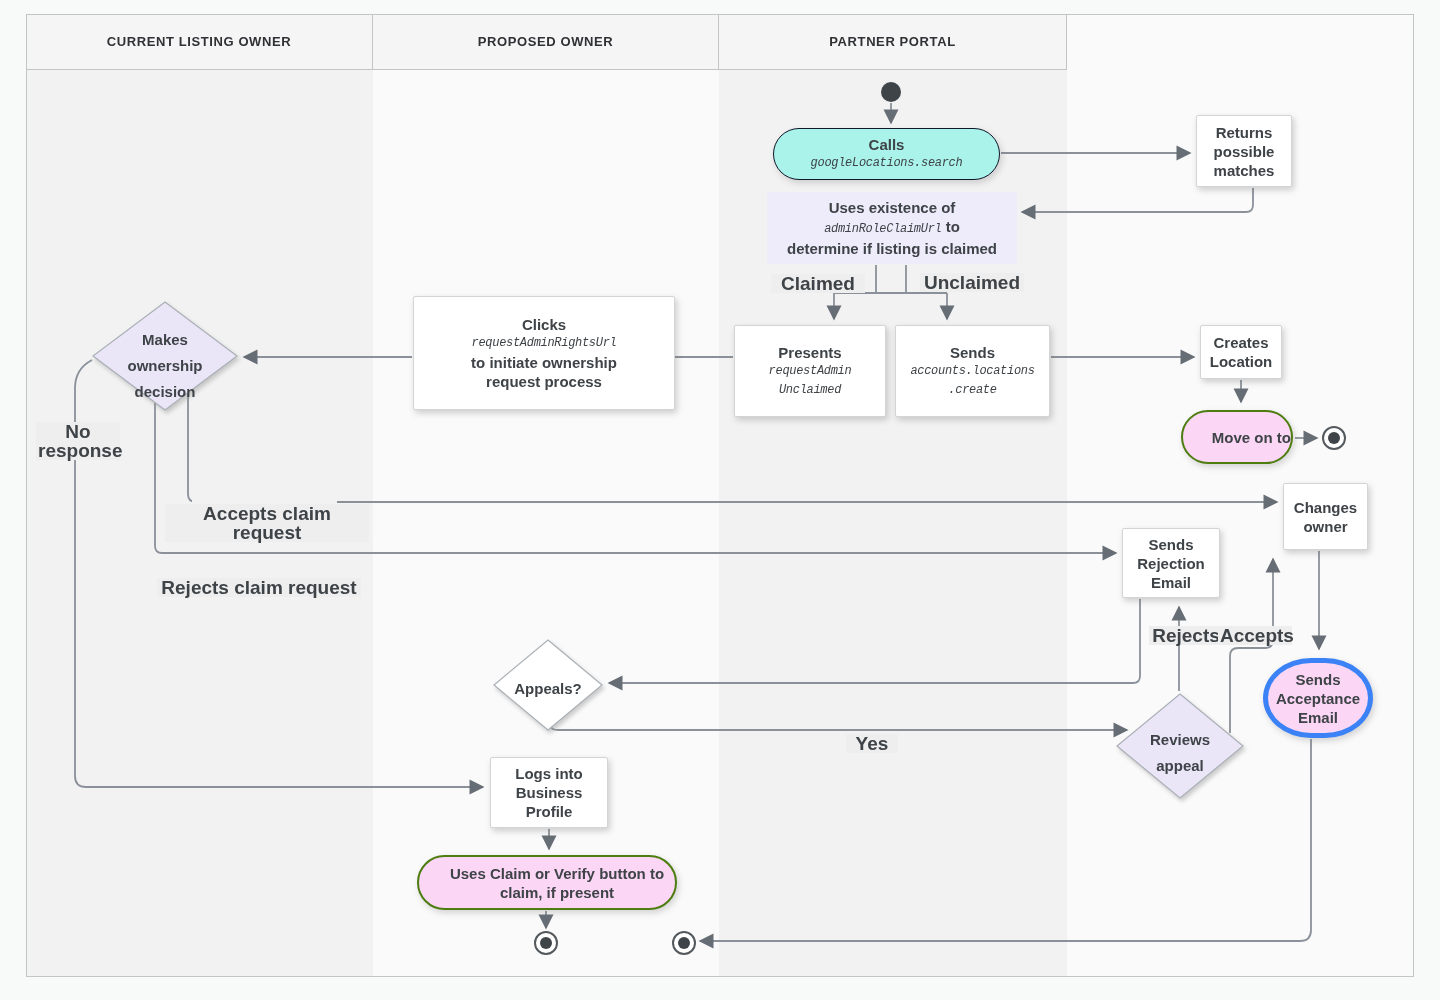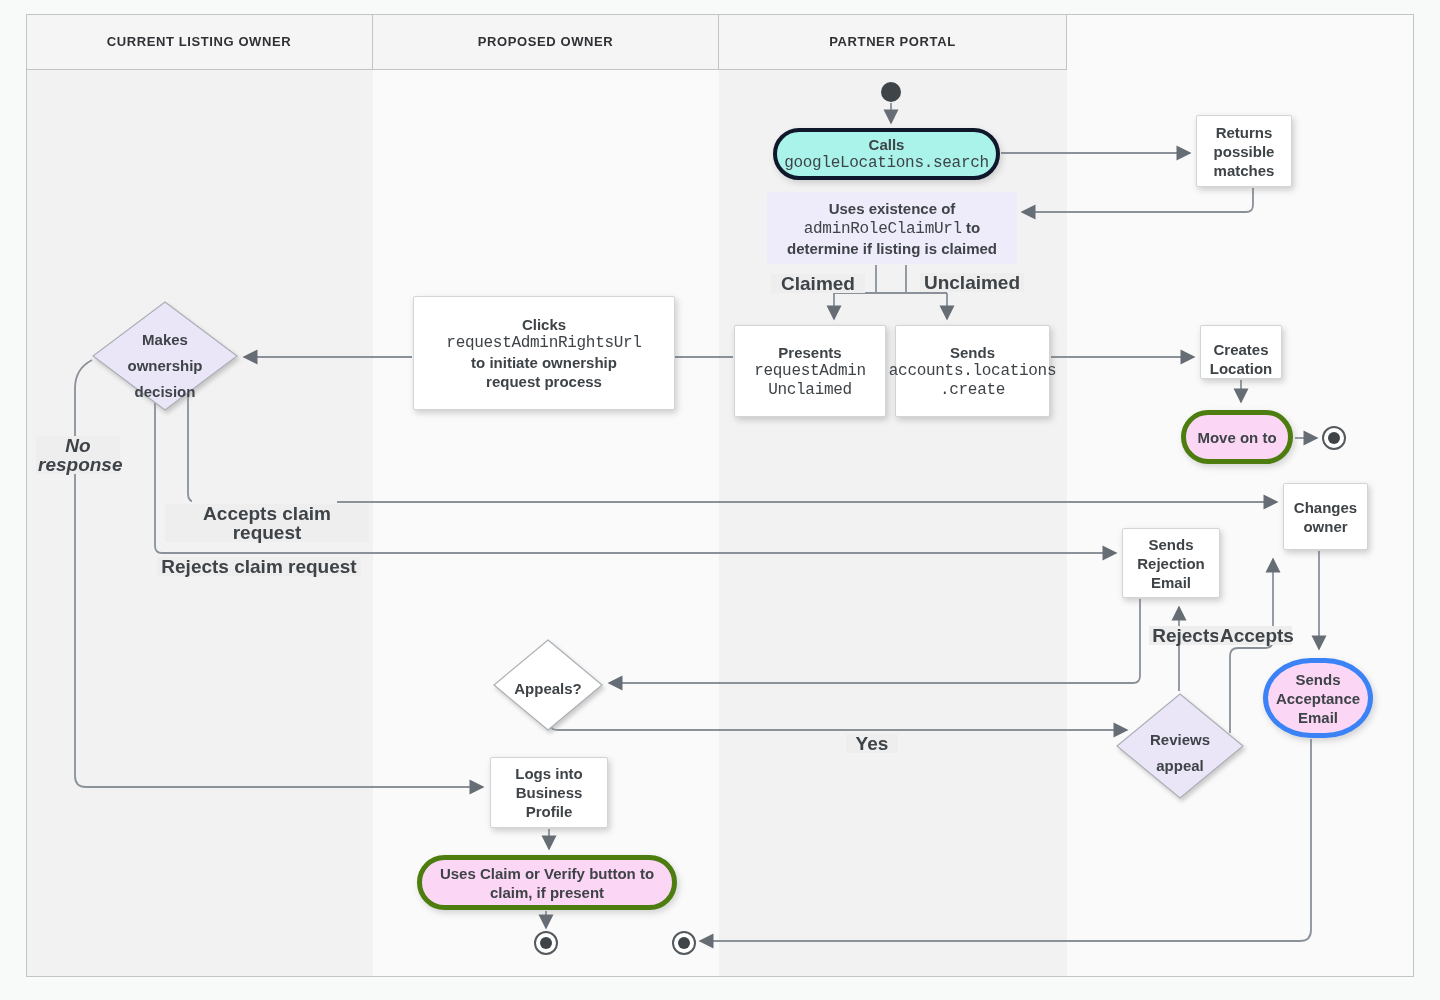--- a/index.html
+++ b/index.html
@@ -19,25 +19,25 @@
   .hcell{position:absolute;top:14px;height:56px;background:var(--header_bg);border-bottom:1px solid var(--board_border);box-sizing:border-box;display:flex;align-items:center;justify-content:center;font-size:13px;font-weight:bold;letter-spacing:.6px;color:#2f3134;text-transform:uppercase;z-index:1;}
   .hcell.div{border-right:1px solid var(--board_border);}
   svg.edges{position:absolute;left:0;top:0;z-index:2;}
   .edge{fill:none;stroke:var(--edge_line);stroke-width:1.8;}
   .diamond{stroke:#aab0b6;stroke-width:1.2;}
   .diamond.lav{fill:var(--diamond_lavender);}
   .diamond.white{fill:#ffffff;}
   .node{position:absolute;z-index:3;display:flex;flex-direction:column;align-items:center;justify-content:center;text-align:center;color:var(--node_text);font-size:15px;font-weight:bold;line-height:19px;box-sizing:border-box;}
   .box{background:#fff;border:1px solid var(--box_border);border-radius:2px;box-shadow:2px 3px 6px rgba(110,110,110,.32);}
   .pill{border-radius:28px;box-shadow:2px 3px 6px rgba(110,110,110,.28);}
-  .pill.teal{background:var(--teal);border:4px solid #0f172a;}
-  .pill.pink{background:var(--pill_pink);border:5px solid #4d7c0f;}
+  .pill.teal{background:var(--teal);border:1px solid #0f172a;}
+  .pill.pink{background:var(--pill_pink);border:2px solid #4d7c0f;align-items:flex-end;}
   .flat{background:var(--purple_box);border-radius:2px;}
   .blob{background:var(--pill_pink);border:5px solid #3b82f6;border-radius:48px/40px;box-shadow:2px 3px 6px rgba(110,110,110,.28);}
-  .code{font-family:"Liberation Mono","DejaVu Sans Mono",monospace;font-weight:normal;font-size:16px;letter-spacing:-.3px;white-space:nowrap;}
+  .code{font-family:"Liberation Mono","DejaVu Sans Mono",monospace;font-weight:normal;font-size:12px;letter-spacing:-.3px;white-space:nowrap;font-style:italic;}
   .dtext{position:absolute;z-index:4;text-align:center;color:var(--node_text);font-size:15px;font-weight:bold;line-height:26px;}
   .elabel{position:absolute;z-index:4;text-align:center;color:var(--node_text);font-size:19px;font-weight:bold;line-height:19px;background:var(--label_bg);padding:0 2px;}
   .cover{position:absolute;z-index:3;background:var(--lane_dark);}
   .startnode{position:absolute;z-index:3;width:20px;height:20px;border-radius:50%;background:#3f4448;}
   .endnode{position:absolute;z-index:3;width:24px;height:24px;border-radius:50%;background:#fff;border:2px solid #54595e;box-sizing:border-box;display:flex;align-items:center;justify-content:center;}
   .endnode .dot{width:12px;height:12px;border-radius:50%;background:#3f4448;}
 </style>
 </head>
 <body>
 
@@ -144,21 +144,21 @@
     <div>Clicks</div>
     <div class="code">requestAdminRightsUrl</div>
     <div>to initiate ownership</div>
     <div>request process</div>
   </div>
 
   <div class="dtext" style="left:105px;top:327px;width:120px;"><span>Makes ownership decision</span></div>
   <div class="dtext" style="left:498px;top:676px;width:100px;"><span>Appeals?</span></div>
   <div class="dtext" style="left:1130px;top:727px;width:100px;"><span>Reviews appeal</span></div>
 
-  <div class="node box" style="left:1200px;top:325px;width:82px;height:54px;justify-content:flex-end;">
+  <div class="node box" style="left:1200px;top:325px;width:82px;height:54px;">
     <div>Creates Location</div>
   </div>
 
   <div class="node pill pink" style="left:1181px;top:410px;width:112px;height:54px;">
     <div>Move on to</div>
   </div>
 
   <div class="endnode" style="left:1322px;top:426px;">
       <div class="dot"></div>
     </div>
@@ -186,19 +186,19 @@
   <div class="endnode" style="left:534px;top:931px;">
       <div class="dot"></div>
     </div>
   <div class="endnode" style="left:672px;top:931px;">
       <div class="dot"></div>
     </div>
 
   <div class="elabel" style="left:771px;top:274px;width:90px;"><span>Claimed</span></div>
   <div class="elabel" style="left:920px;top:273px;width:100px;"><span>Unclaimed</span></div>
   <div class="elabel" style="left:165px;top:504px;width:200px;"><span>Accepts claim request</span></div>
-  <div class="elabel" style="left:157px;top:557px;width:200px;"><span>Rejects claim request</span></div>
-  <div class="elabel" style="left:36px;top:436px;width:80px;font-style:italic;"><span>No response</span></div>
+  <div class="elabel" style="left:157px;top:578px;width:200px;"><span>Rejects claim request</span></div>
+  <div class="elabel" style="left:36px;top:422px;width:80px;"><span>No response</span></div>
   <div class="elabel" style="left:846px;top:734px;width:48px;"><span>Yes</span></div>
   <div class="elabel" style="left:1149px;top:626px;width:70px;"><span>Rejects</span></div>
   <div class="elabel" style="left:1218px;top:626px;width:70px;"><span>Accepts</span></div>
 
 </div>
 
 </body></html>

